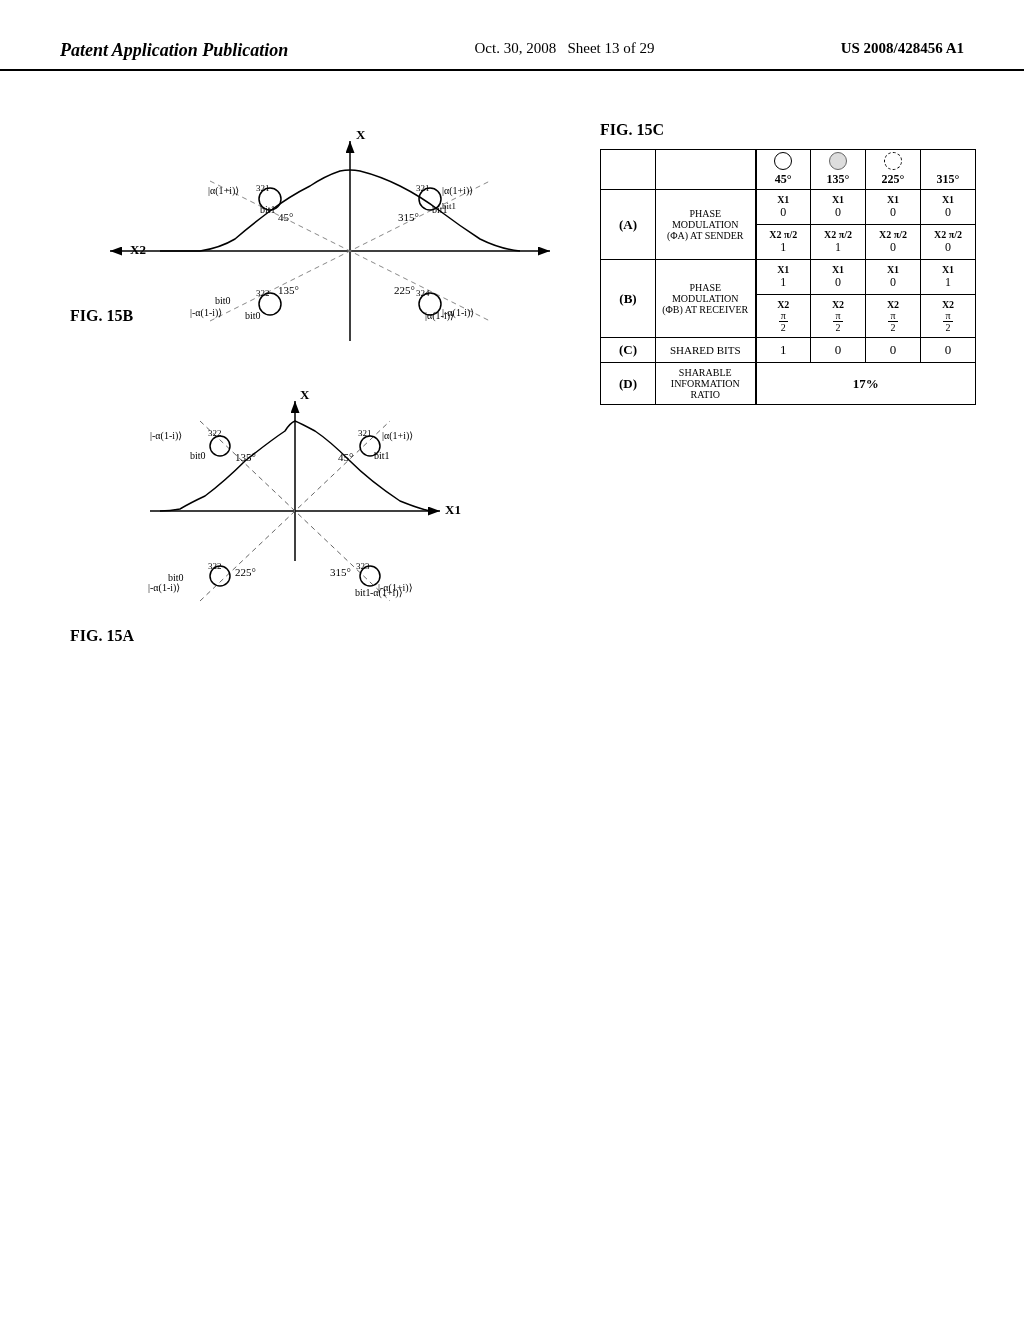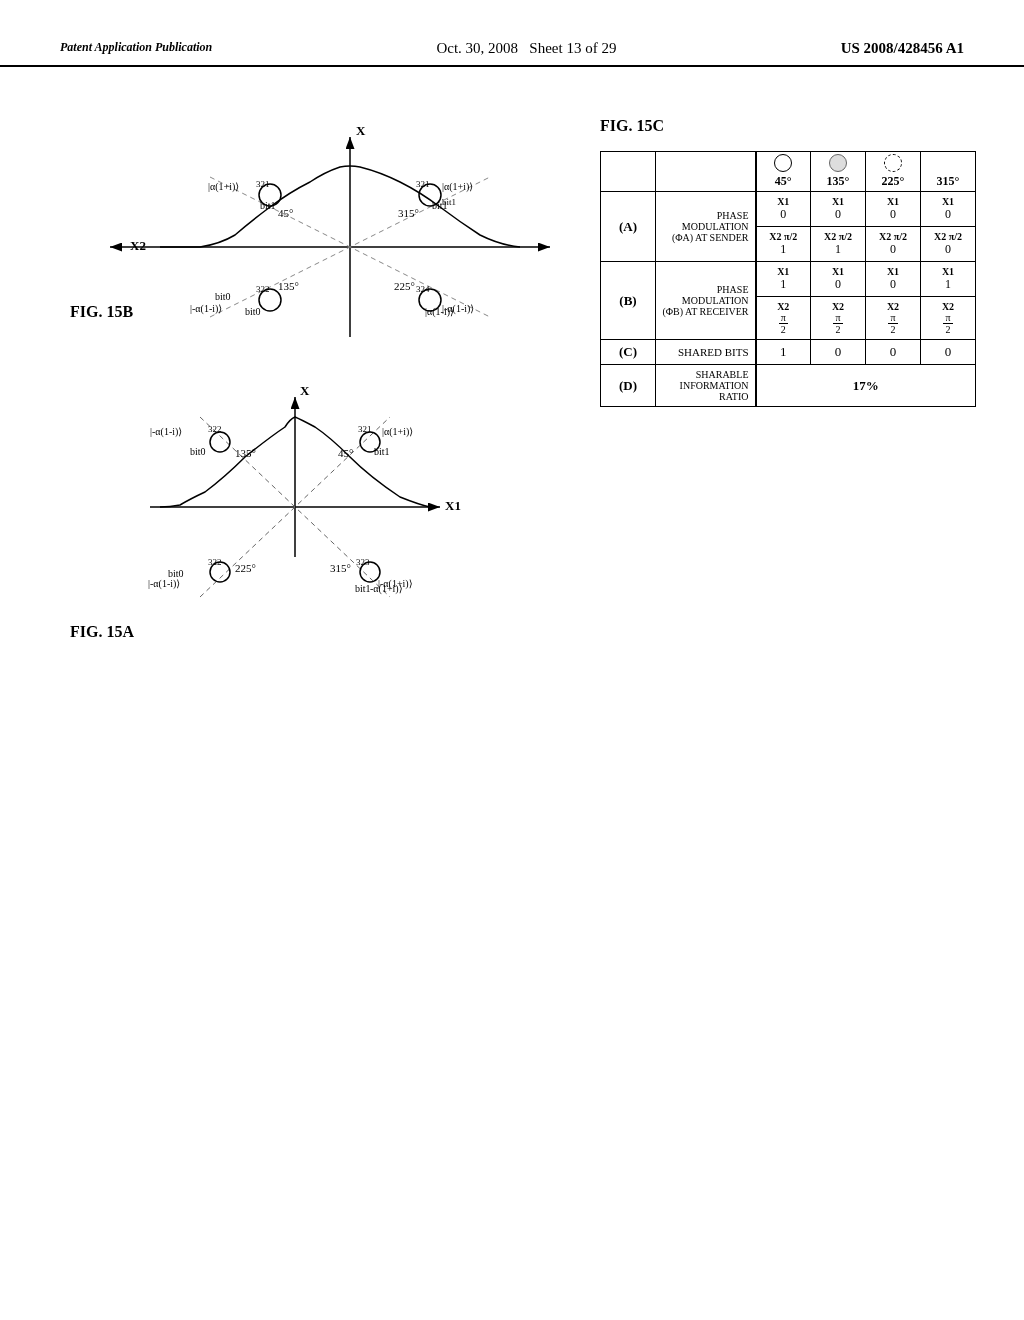--- a/index.html
+++ b/index.html
@@ -15,21 +15,21 @@
     
     .header {
       display: flex;
       justify-content: space-between;
       align-items: flex-start;
       padding: 40px 60px 0 60px;
       border-bottom: 2px solid #000;
       padding-bottom: 8px;
     }
     .header-left {
-      font-size: 12px;
+      font-size: 18px;
       font-weight: bold;
       font-style: italic;
     }
     .header-center {
       font-size: 15px;
       text-align: center;
     }
     .header-right {
       font-size: 15px;
       font-weight: bold;
@@ -78,21 +78,21 @@
       border: 1.5px solid #000;
     }
     .patent-table td, .patent-table th {
       border: 1px solid #000;
       padding: 4px 6px;
       text-align: center;
       vertical-align: middle;
       min-width: 55px;
     }
     .patent-table .row-label {
-      text-align: right;
+      text-align: center;
       font-size: 11px;
       min-width: 100px;
       padding: 4px 6px;
     }
 
     .row-letter {
       font-weight: bold;
       font-size: 13px;
     }
   </style>
@@ -215,21 +215,21 @@
             <polygon points="0 0, 8 3, 0 6" fill="#000"></polygon>
           </marker>
           <marker id="arrowD" markerWidth="8" markerHeight="6" refX="8" refY="3" orient="auto">
             <polygon points="0 0, 8 3, 0 6" fill="#000"></polygon>
           </marker>
         </defs>
       </svg>
     </div>
 
     <div class="right-table-area">
-      <div class="fig15c-label" style="margin-bottom:16px;">FIG. 15C</div>
+      <div class="fig15c-label" style="margin-bottom:10px;">FIG. 15C</div>
 
       <table class="patent-table">
         <thead>
           <tr>
             <td style="min-width:30px; border-right:1px solid #000;"></td>
             <td class="row-label" style="border-right:2px solid #000;"></td>
 
             <td style="border-right:1px solid #000; padding:2px;">
               <div style="display:flex; flex-direction:column; align-items:center; gap:2px;">
                 <div style="width:18px;height:18px;border-radius:50%;border:1.5px solid #000;background:#fff;"></div>

